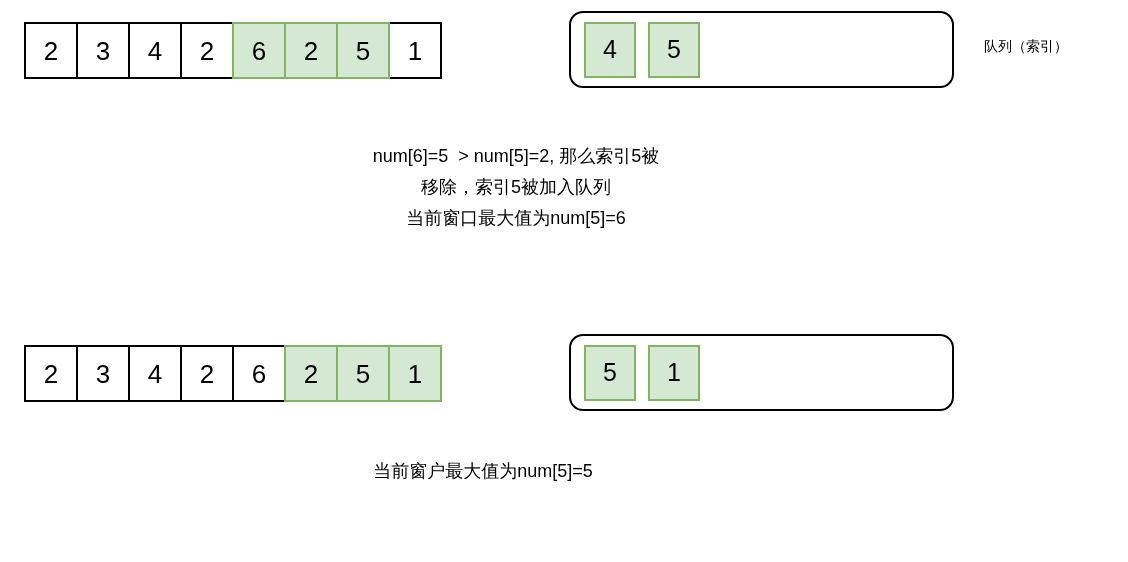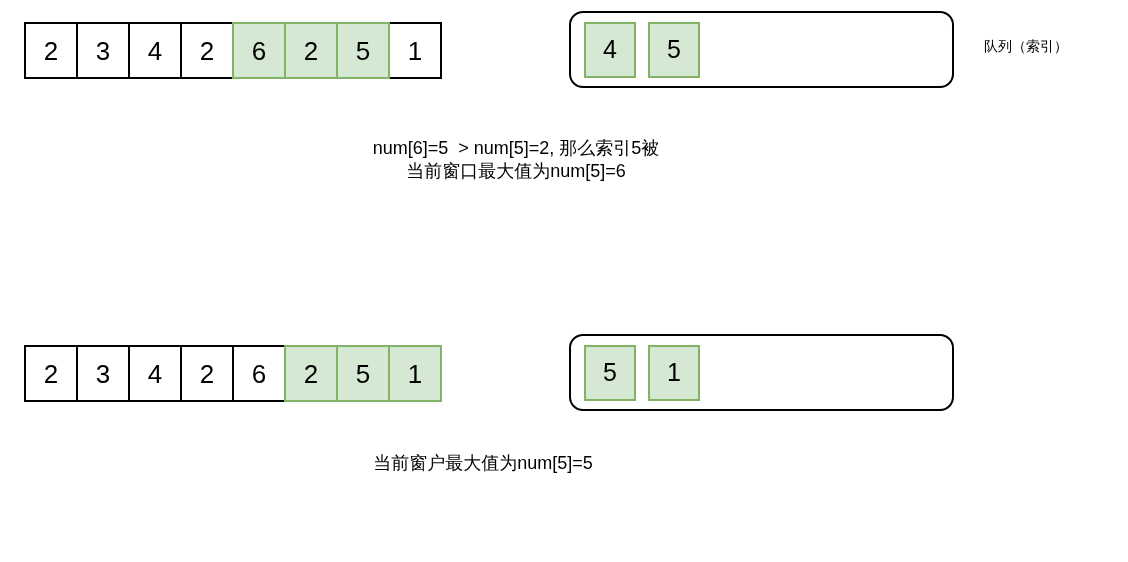--- a/index.html
+++ b/index.html
@@ -70,21 +70,21 @@
     top: 38px;
     font-size: 14px;
     white-space: nowrap;
   }
   .caption {
     position: absolute;
     text-align: center;
     font-size: 18px;
     line-height: 23px;
   }
-  .caption div { white-space: pre-wrap; }
+  .caption div { white-space: pre-wrap; margin-top: 8px; }
   .caption-top    { left: 299px; top: 137px; width: 434px; }
   .caption-bottom { left: 261px; top: 452px; width: 444px; }
 
   .array-top    { left: 24px; top: 22px;  }
   .array-bottom { left: 24px; top: 345px; }
   .queue-top    { left: 569px; top: 11px;  }
   .queue-bottom { left: 569px; top: 334px; }
 </style>
 </head>
 <body>
@@ -102,20 +102,21 @@
 
 <div class="queue queue-top">
     <div class="qcell">4</div>
     <div class="qcell">5</div>
   </div>
 
 <div class="queue-label">队列（索引）</div>
 
 <div class="caption caption-top">
   <div>num[6]=5  &gt; num[5]=2, 那么索引5被</div>
+  <div>移除，索引5被加入队列</div>
   <div>当前窗口最大值为num[5]=6</div>
 </div>
 
 <div class="array array-bottom">
     <div class="cell">2</div>
     <div class="cell">3</div>
     <div class="cell">4</div>
     <div class="cell">2</div>
     <div class="cell">6</div>
     <div class="cell hl">2</div>

